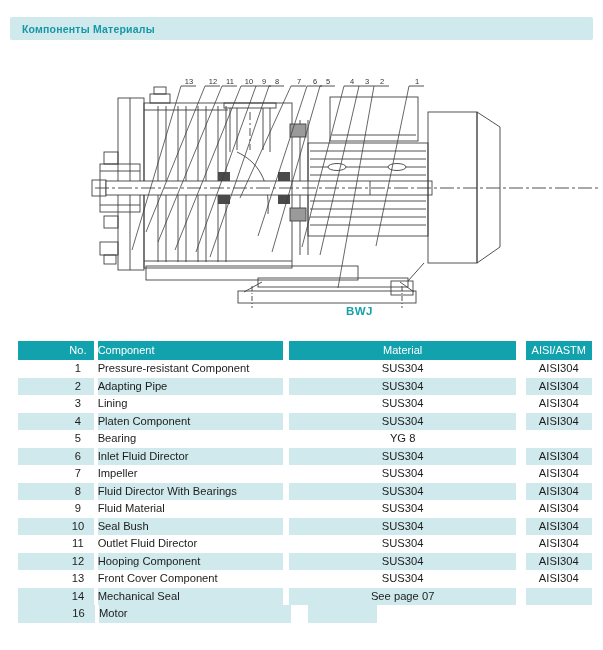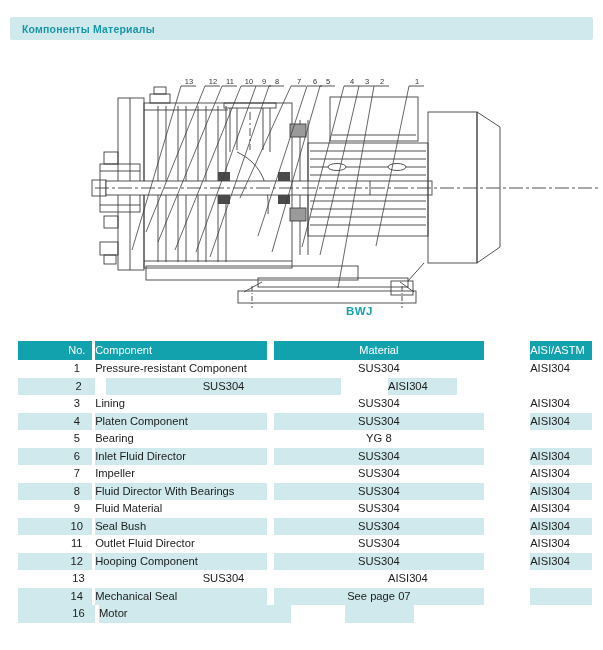--- a/index.html
+++ b/index.html
@@ -21,21 +21,21 @@
   .trow{display:flex;height:17.5px;line-height:17.5px;}
   .thead{height:19px;line-height:19px;color:#ffffff;font-size:11px;}
   .thead .cell{background:#12a2ae;}
   .cell{height:100%;}
   .c-no{width:33px;text-align:center;padding-left:44px;}
   .g1{width:4px;}
   .c-comp{width:192px;padding-left:0;text-align:left;}
   .g2{width:7px;}
   .c-mat{width:235px;text-align:center;}
   .g3{width:10px;}
-  .c-aisi{width:69px;text-align:left;margin-left:37px;}
+  .c-aisi{width:69px;text-align:center;}
   .striped .cell{background:#cfe9ec;}
 </style>
 </head>
 <body>
 
 <div id="page">
 
   <div id="titlebar">
     <span class="t">Компоненты Материалы</span>
   </div>
@@ -205,20 +205,21 @@
       <div class="cell c-comp">Pressure-resistant Component</div>
       <div class="g2"></div>
       <div class="cell c-mat">SUS304</div>
       <div class="g3"></div>
       <div class="cell c-aisi">AISI304</div>
     </div>
 
     <div class="trow striped">
       <div class="cell c-no">2</div>
       <div class="g1"></div>
+      <div class="cell c-comp">Adapting Pipe</div>
       <div class="g2"></div>
       <div class="cell c-mat">SUS304</div>
       <div class="g3"></div>
       <div class="cell c-aisi">AISI304</div>
     </div>
 
     <div class="trow">
       <div class="cell c-no">3</div>
       <div class="g1"></div>
       <div class="cell c-comp">Lining</div>
@@ -314,20 +315,21 @@
       <div class="cell c-comp">Hooping Component</div>
       <div class="g2"></div>
       <div class="cell c-mat">SUS304</div>
       <div class="g3"></div>
       <div class="cell c-aisi">AISI304</div>
     </div>
 
     <div class="trow">
       <div class="cell c-no">13</div>
       <div class="g1"></div>
+      <div class="cell c-comp">Front Cover Component</div>
       <div class="g2"></div>
       <div class="cell c-mat">SUS304</div>
       <div class="g3"></div>
       <div class="cell c-aisi">AISI304</div>
     </div>
 
     <div class="trow striped">
       <div class="cell c-no">14</div>
       <div class="g1"></div>
       <div class="cell c-comp">Mechanical Seal</div>

